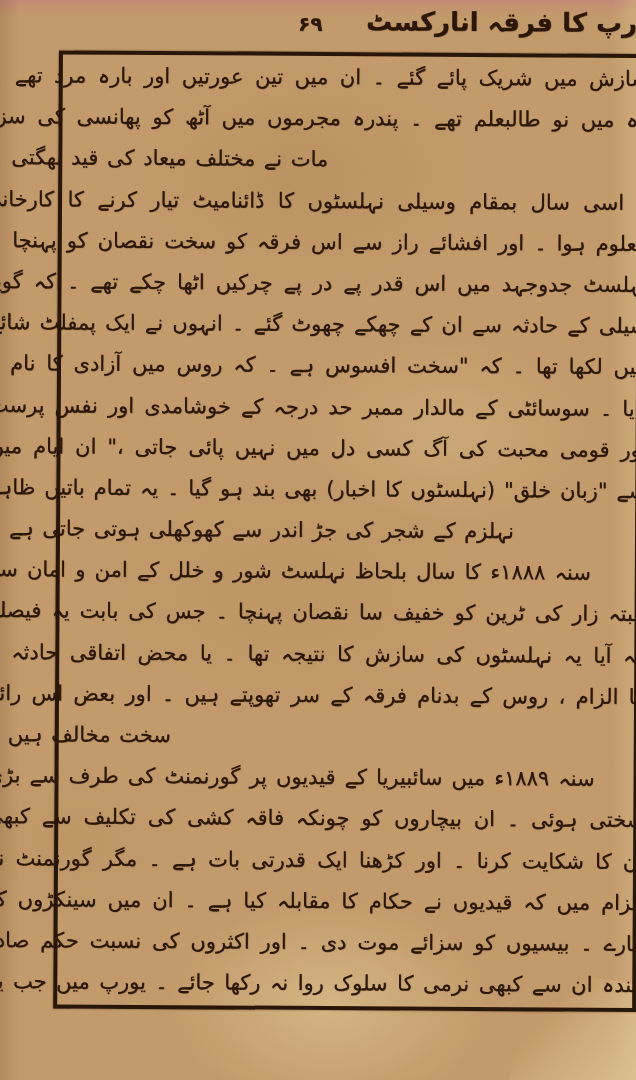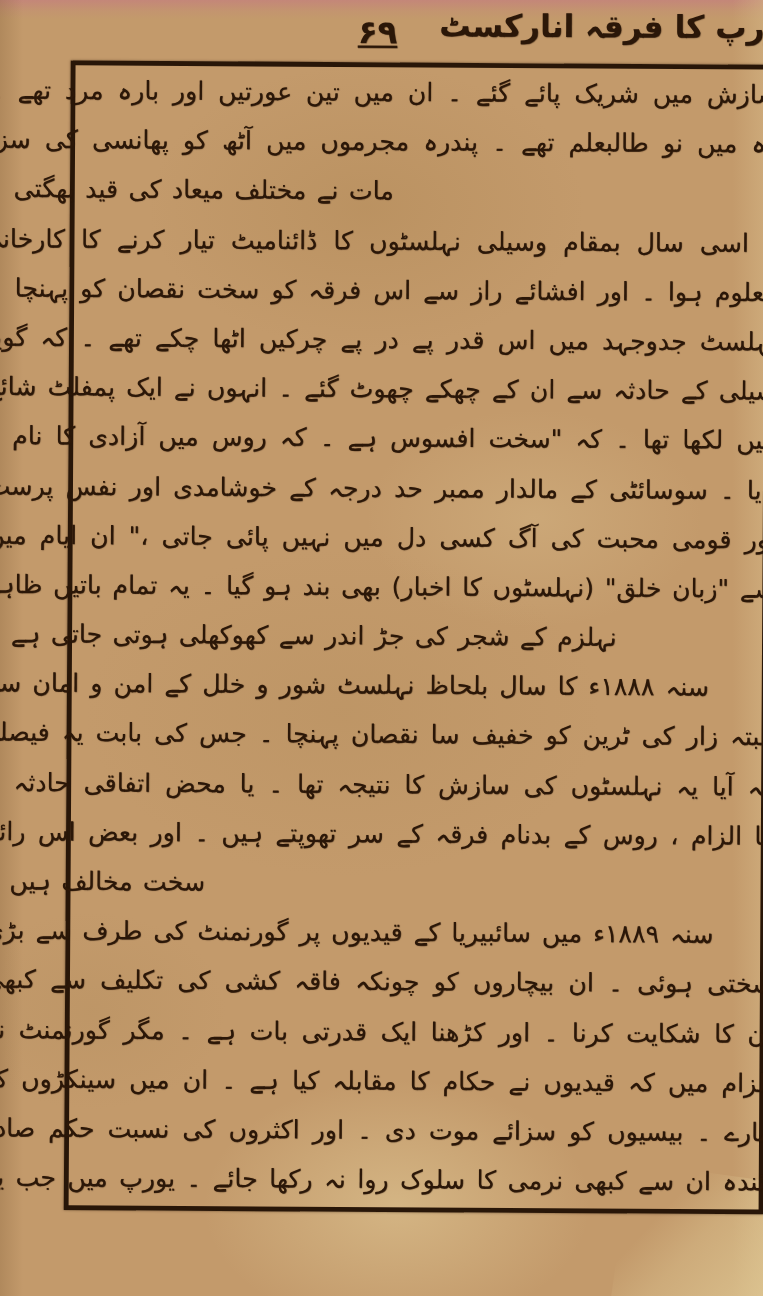--- a/index.html
+++ b/index.html
@@ -34,23 +34,22 @@
     box-shadow:0 0 2px rgba(40,22,8,.6);
   }
   .header-title{
     position:absolute;top:6px;right:-24px;
     font-size:26px;font-weight:bold;color:#2b1708;
     text-shadow:.4px .4px .8px rgba(43,23,8,.65);
     white-space:nowrap;
   }
   .page-number{
     position:absolute;top:12px;left:295px;
-    font-size:27px;font-weight:bold;color:#2b1708;
+    font-size:20px;font-weight:bold;color:#2b1708;
     text-shadow:.4px .4px .8px rgba(43,23,8,.6);
-    text-decoration:underline;
   }
   .textblock{
     position:absolute;top:57px;left:-12px;width:658px;
     direction:rtl;
     color:#2b1708;
     font-size:21px;
     text-shadow:.35px .35px .7px rgba(43,23,8,.75);
   }
   .line{
     height:41.2px;line-height:41px;overflow:hidden;

